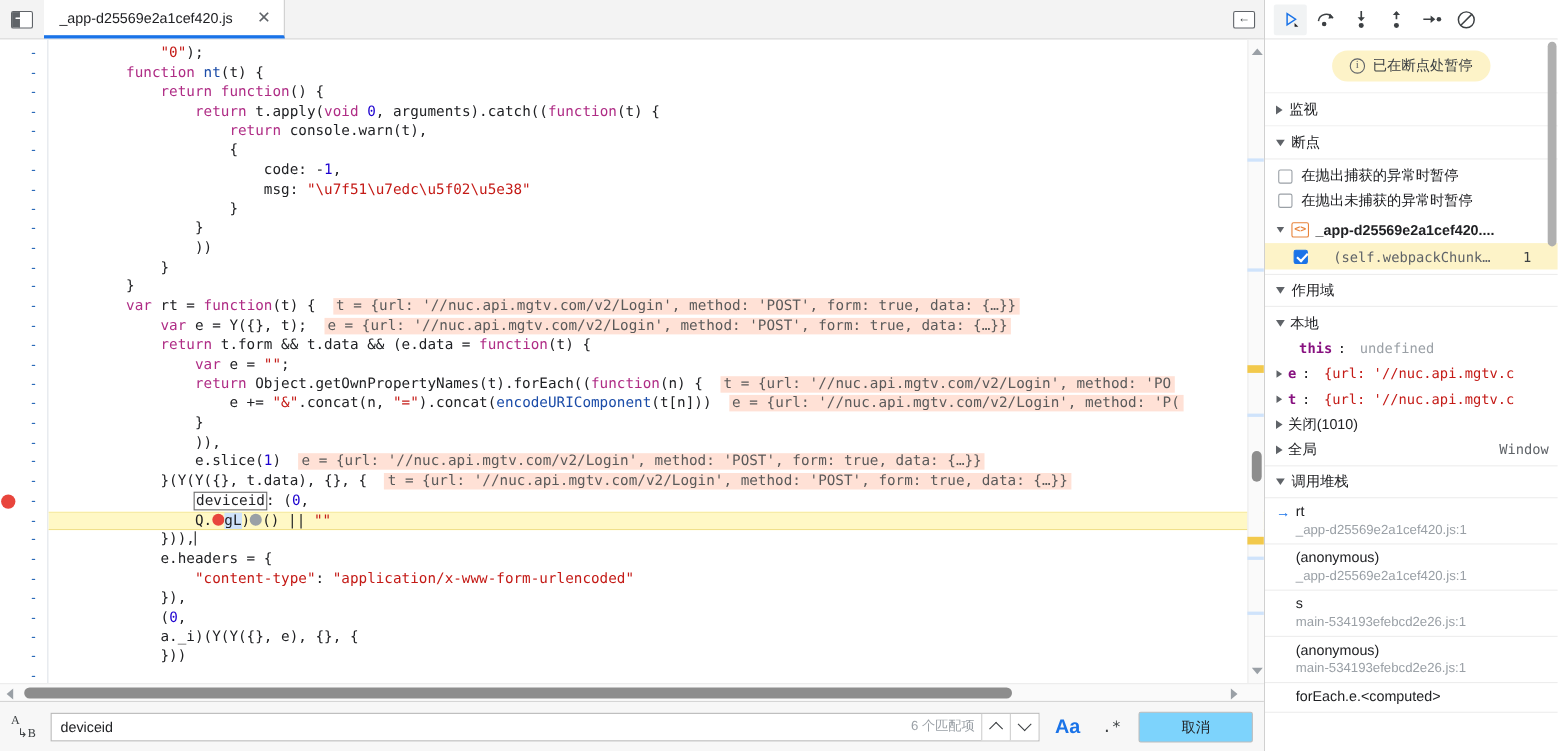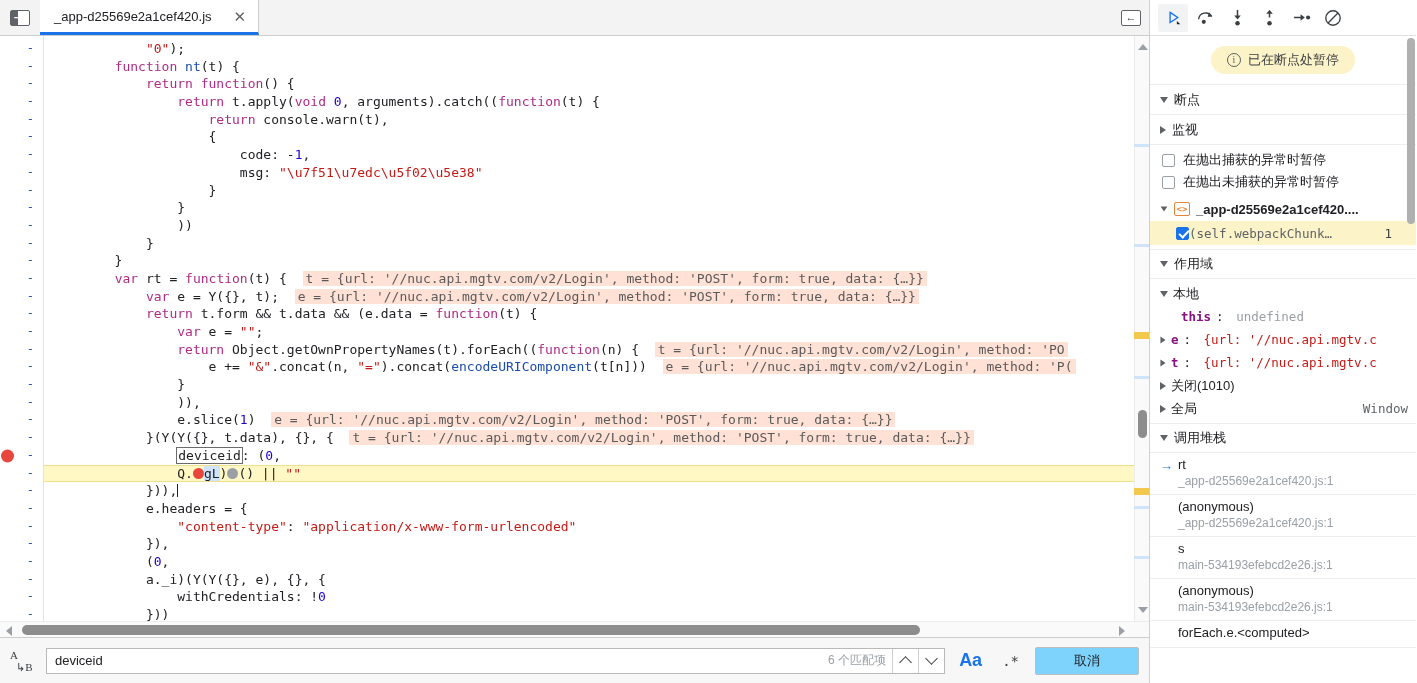--- a/index.html
+++ b/index.html
@@ -303,21 +303,21 @@
   .bp-file-row {
     height: 24px; display: flex; align-items: center; gap: 6px;
     padding-left: 10px; font-size: 13px; font-weight: bold; cursor: pointer;
   }
   .js-badge {
     width: 16px; height: 14px; border: 1px solid #e8833a; border-radius: 2px;
     color: #e8833a; font-size: 9px; line-height: 12px; text-align: center;
     font-family: "DejaVu Sans Mono", monospace;
   }
   .bp-item-row {
-    height: 24px; display: flex; align-items: center; gap: 0;
+    height: 24px; display: flex; align-items: center; gap: 23px;
     padding-left: 26px; padding-right: 24px;
     background: #fdf3c8; cursor: pointer;
     font-family: "DejaVu Sans Mono", monospace; font-size: 12.5px;
     color: #5f6368;
   }
   .bp-item-row .bp-num { margin-left: auto; color: #3c4043; }
 
   .scope-row {
     height: 23px; display: flex; align-items: center; gap: 5px;
     padding-left: 10px; font-size: 13px; white-space: nowrap; overflow: hidden;
@@ -435,21 +435,20 @@
           <div class="cline">                e.slice(<span class="tk-num">1</span>)  <span class="inline-val">e = {url: '//nuc.api.mgtv.com/v2/Login', method: 'POST', form: true, data: {…}}</span></div>
           <div class="cline">            }(Y(Y({}, t.data), {}, {  <span class="inline-val">t = {url: '//nuc.api.mgtv.com/v2/Login', method: 'POST', form: true, data: {…}}</span></div>
           <div class="cline">                <span class="sel-box">deviceid</span>: (<span class="tk-num">0</span>,</div>
           <div class="cline exec">                Q.<span class="dot-red"></span><span class="hl-token">gL</span>)<span class="dot-gray"></span>() || <span class="tk-str">""</span></div>
           <div class="cline">            })),<span class="caret"></span></div>
           <div class="cline">            e.headers = {</div>
           <div class="cline">                <span class="tk-str">"content-type"</span>: <span class="tk-str">"application/x-www-form-urlencoded"</span></div>
           <div class="cline">            }),</div>
           <div class="cline">            (<span class="tk-num">0</span>,</div>
           <div class="cline">            a._i)(Y(Y({}, e), {}, {</div>
-          <div class="cline">                withCredentials: !<span class="tk-num">0</span></div>
           <div class="cline">            }))</div>
         </div>
 
       <div id="code-vscroll">
         <div class="arrow-up"></div>
         <div class="tick" style="top:108px;background:#cfe3fb;"></div>
         <div class="tick" style="top:208px;background:#cfe3fb;"></div>
         <div class="tick" style="top:296px;background:#f2c94c;height:7px;"></div>
         <div class="tick" style="top:340px;background:#cfe3fb;"></div>
         <div class="tick" style="top:452px;background:#f2c94c;height:7px;"></div>
@@ -533,27 +532,27 @@
     </div>
 
     <div id="pause-banner-wrap">
       <div id="pause-banner">
         <span class="info-circle">i</span>
         <span>已在断点处暂停</span>
       </div>
     </div>
 
     <div class="sec-head">
+      <span class="tri"></span>
+      <span>监视</span>
+    </div>
+
+    <div class="sec-head">
       <span class="tri open"></span>
       <span>断点</span>
-    </div>
-
-    <div class="sec-head">
-      <span class="tri"></span>
-      <span>监视</span>
     </div>
 
     <div style="padding-top:4px;">
       <div class="cb-row">
         <span class="cbox"></span>
         <span>在抛出捕获的异常时暂停</span>
       </div>
       <div class="cb-row">
         <span class="cbox"></span>
         <span>在抛出未捕获的异常时暂停</span>

